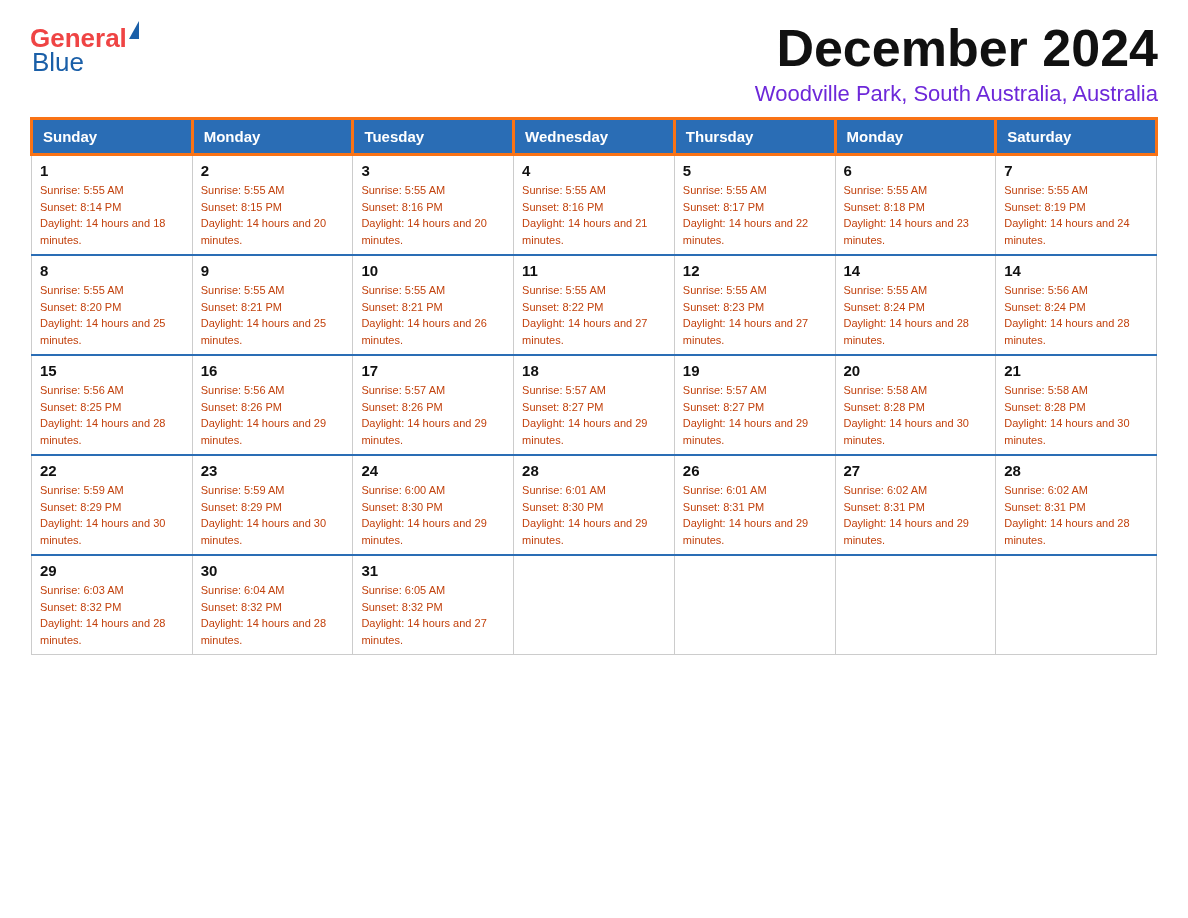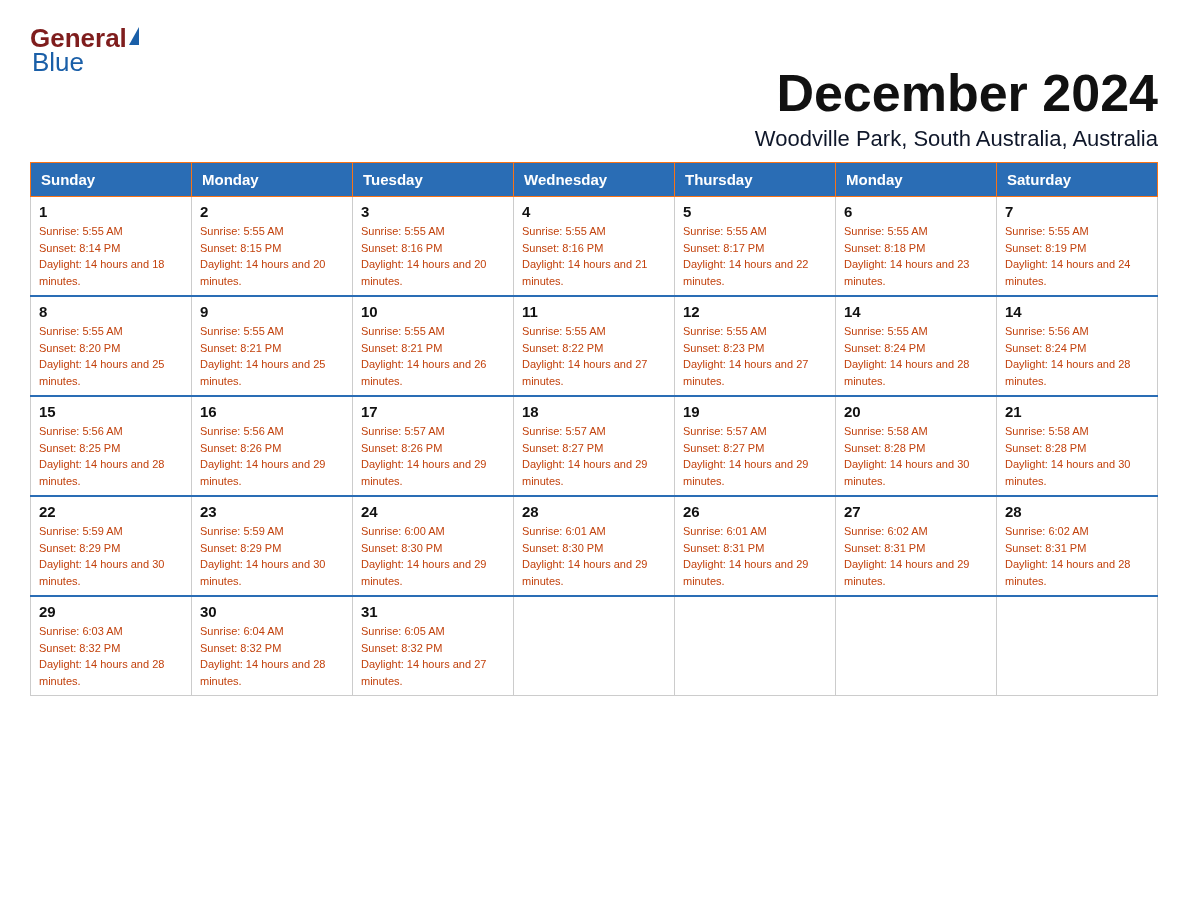--- a/index.html
+++ b/index.html
@@ -18,70 +18,68 @@
       margin-bottom: 10px;
     }
     .logo {
       display: flex;
       flex-direction: column;
       align-items: flex-start;
       margin-top: 5px;
     }
     .logo-text {
       display: flex;
-      align-items: center;
       font-size: 26px;
       font-weight: bold;
-      color: #7f1d1d;
+      color: #ef4444;
       line-height: 1;
     }
     .logo-triangle {
       display: inline-block;
       width: 0;
       height: 0;
       border-left: 10px solid transparent;
       border-bottom: 18px solid #1a5fa8;
       margin-left: 2px;
       margin-top: -4px;
     }
     .logo-blue-line {
       color: #1a5fa8;
       font-size: 26px;
       font-weight: normal;
       margin-top: -4px;
       padding-left: 2px;
     }
     .title-block {
       text-align: right;
-      margin-top: 45px;
     }
     .month-title {
       font-size: 52px;
       font-weight: bold;
       color: #111;
       line-height: 1.1;
     }
     .location-title {
       font-size: 22px;
-      color: #0f172a;
+      color: #6d28d9;
       margin-top: 4px;
     }
     .calendar {
       width: 100%;
       border-collapse: collapse;
       margin-top: 10px;
     }
     .calendar th {
       background-color: #2a6db5;
       color: #fff;
       font-size: 15px;
       font-weight: bold;
       padding: 8px 10px;
       text-align: left;
-      border: 1px solid #f97316;
+      border: 3px solid #f97316;
     }
     .calendar td {
       border: 1px solid #ccc;
       vertical-align: top;
       padding: 6px 8px;
       width: calc(100% / 7);
       min-height: 100px;
       font-size: 13px;
     }
     .day-number {

